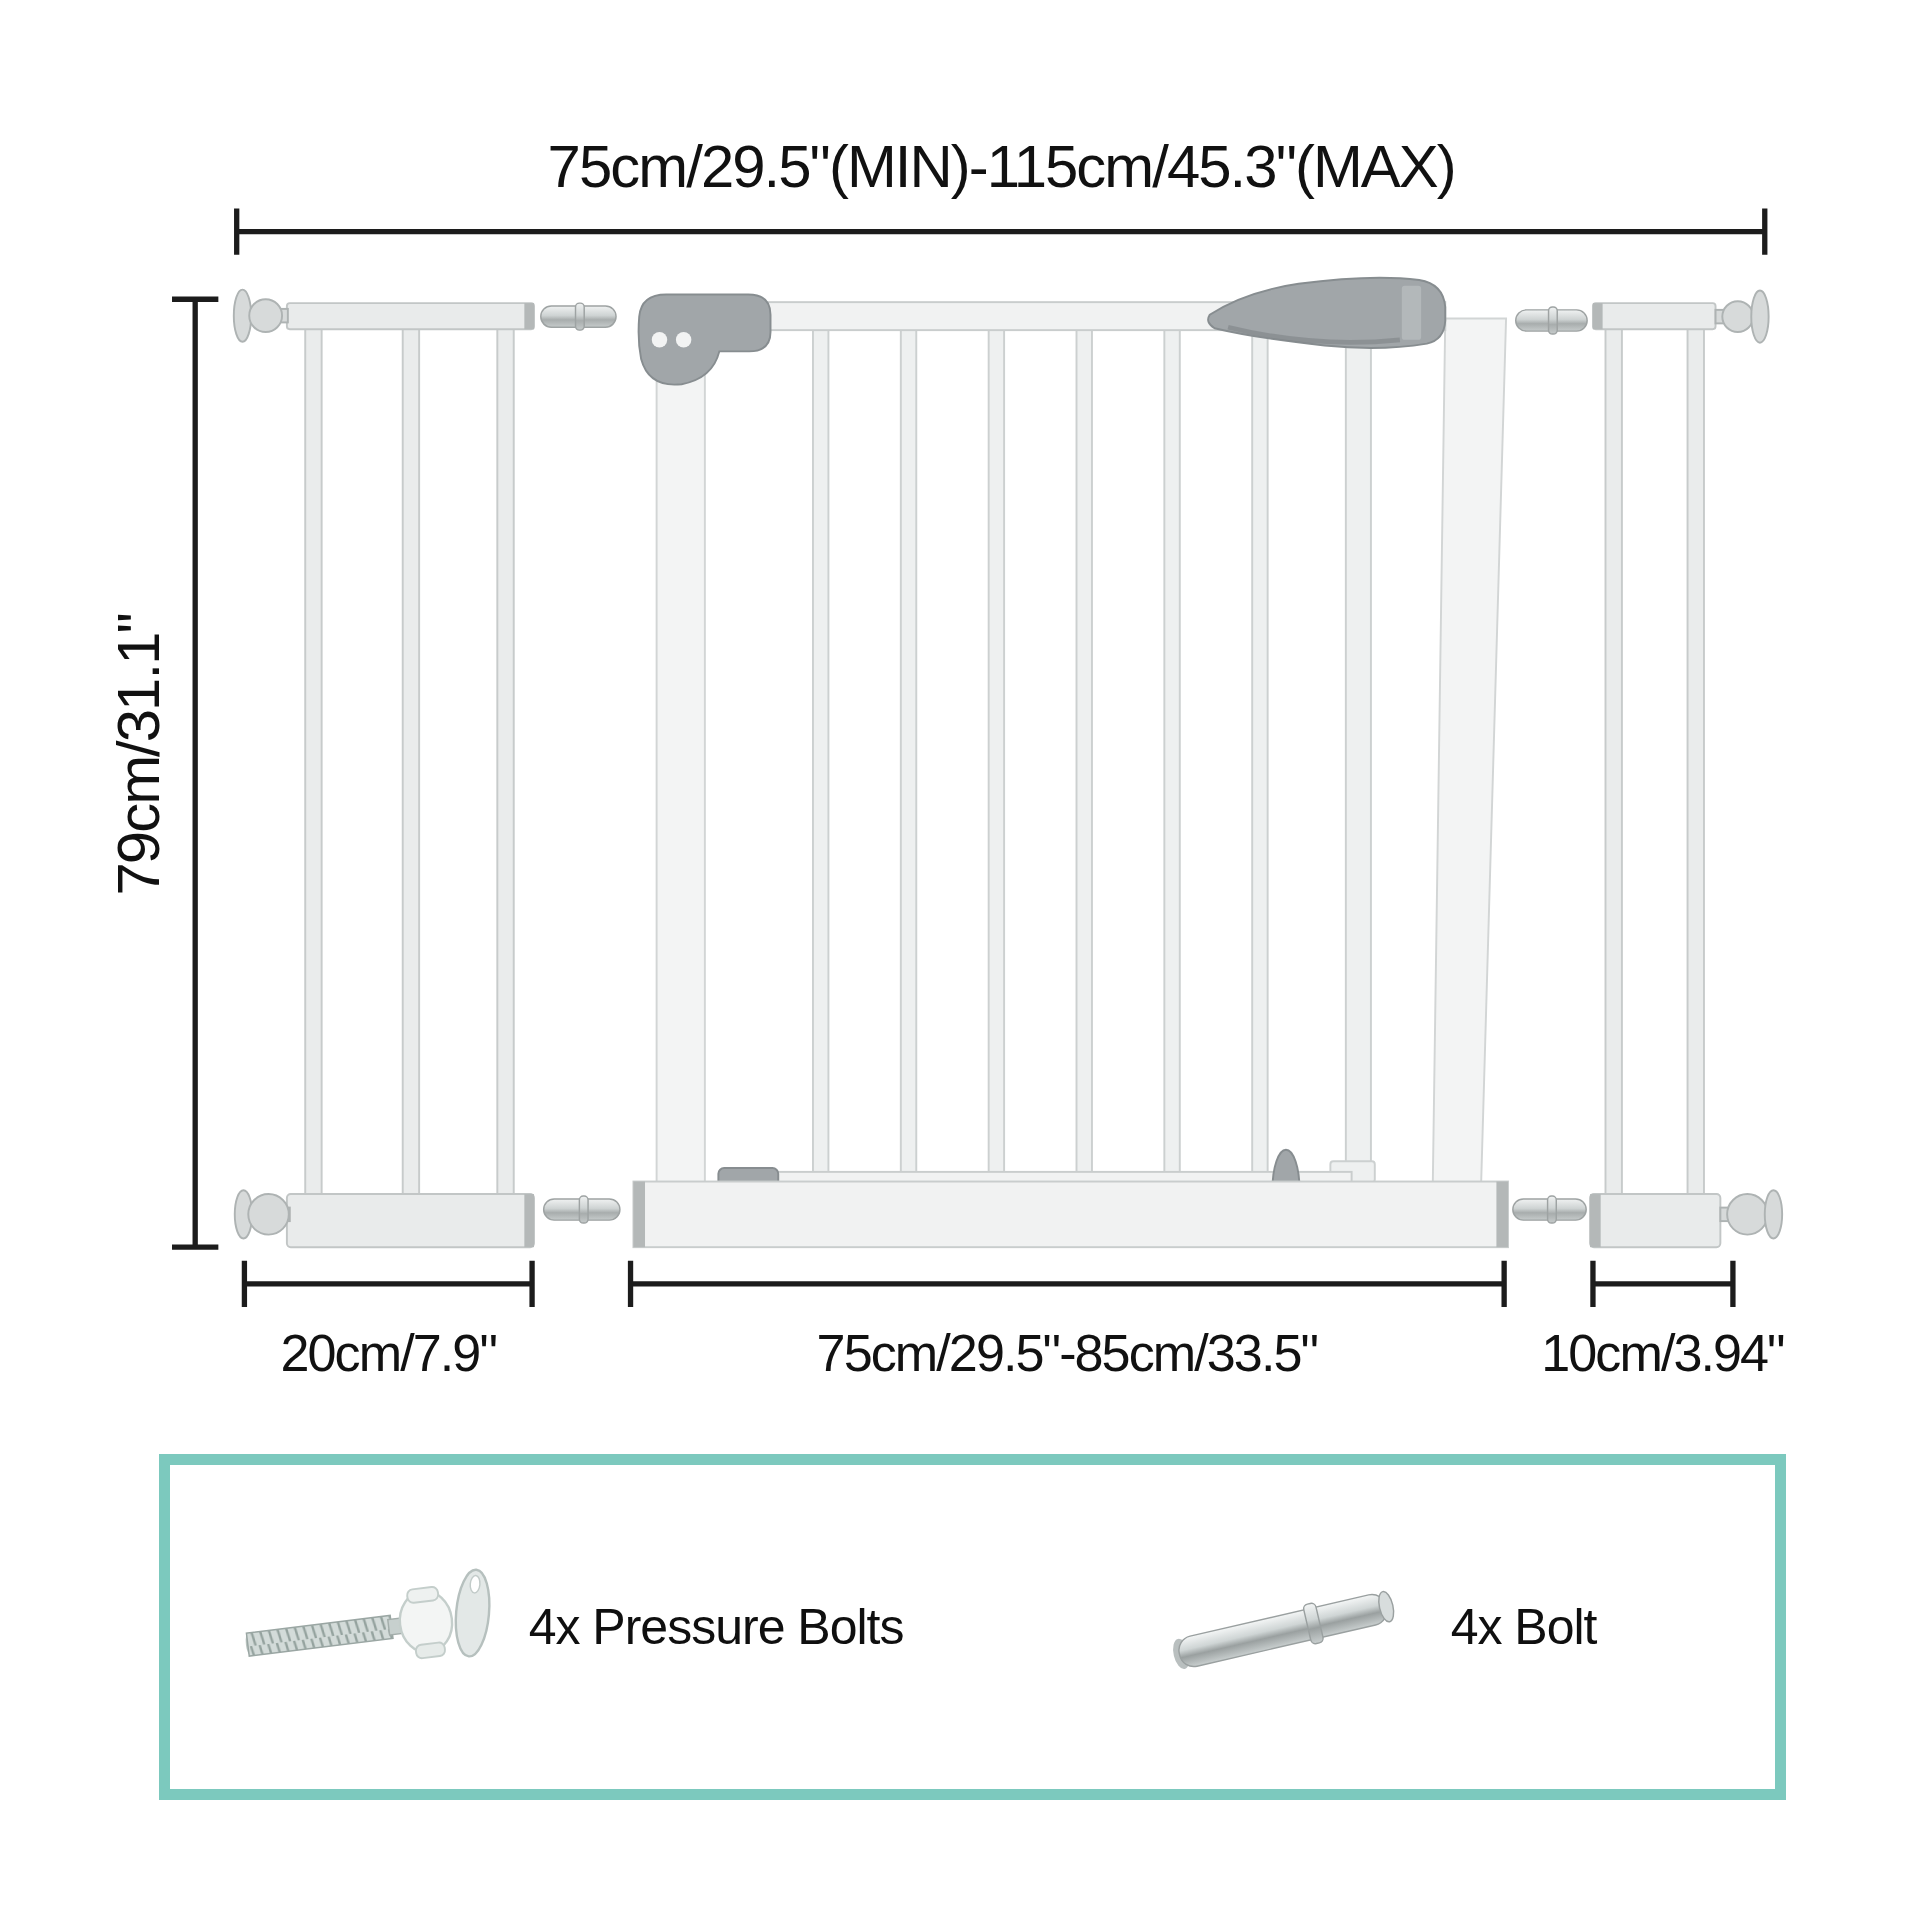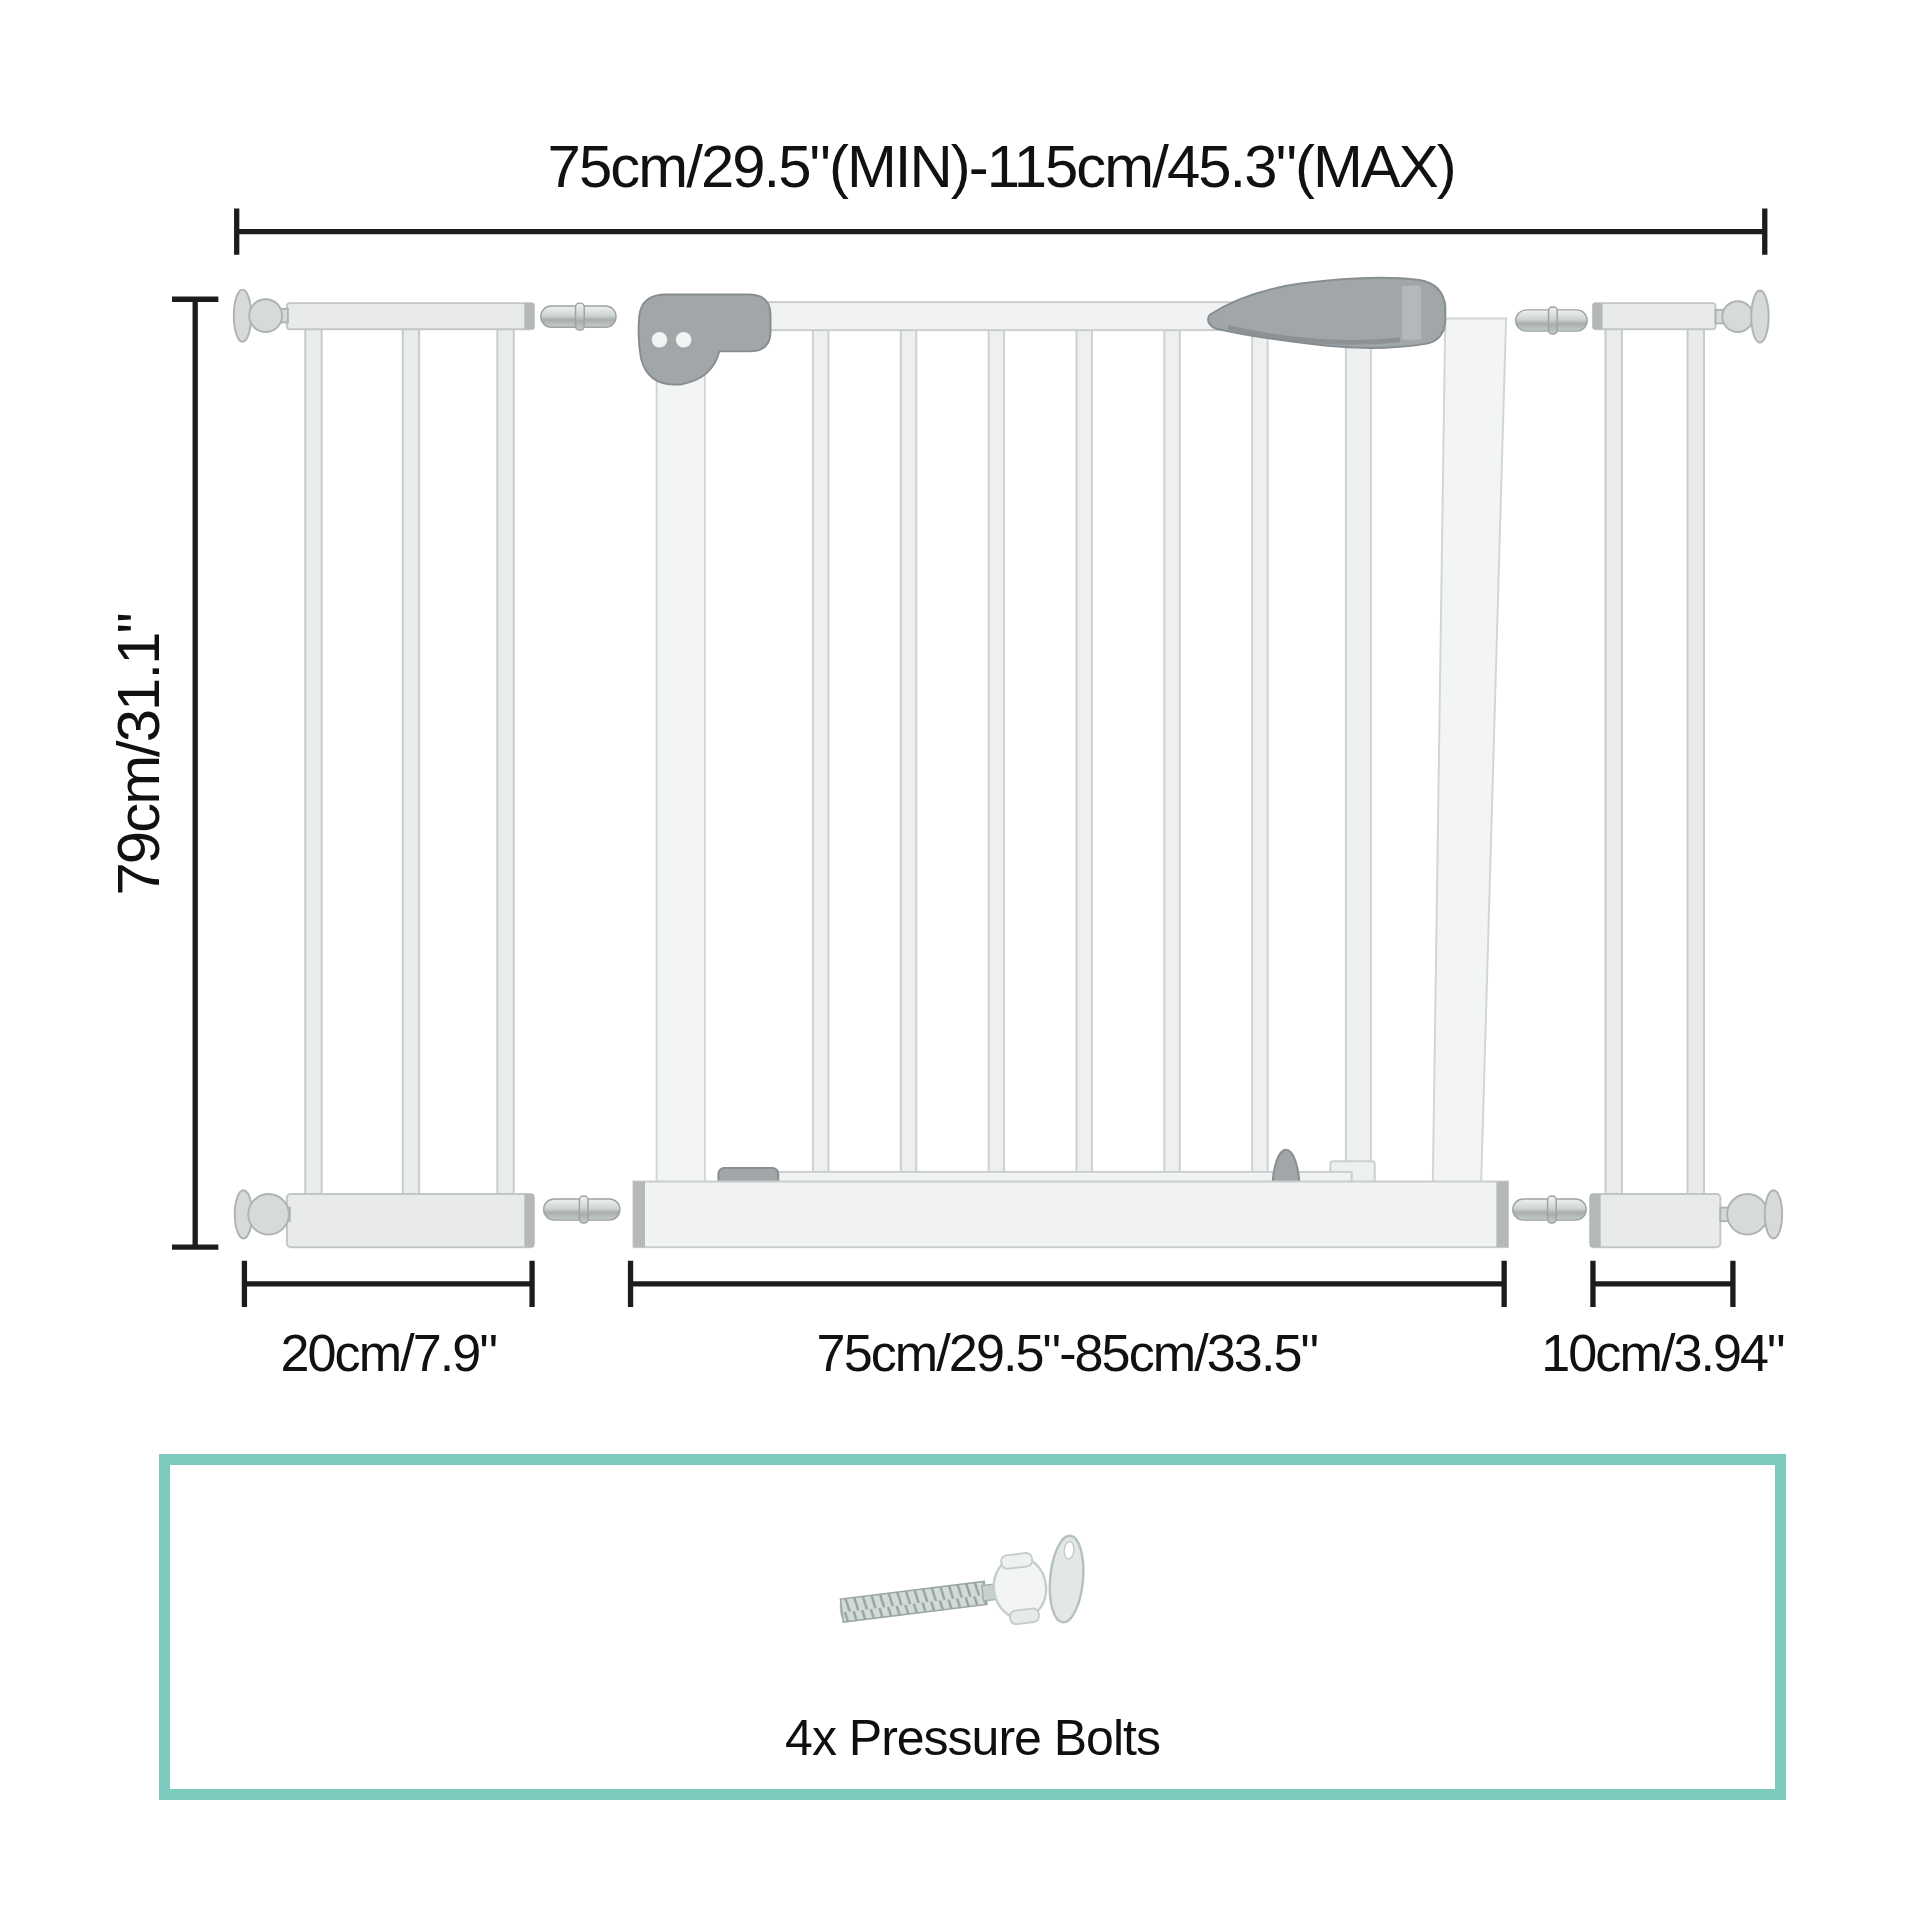--- a/index.html
+++ b/index.html
@@ -15,21 +15,21 @@
   .post{fill:#f3f4f4;stroke:#d2d5d5;stroke-width:2;}
   .graypart{fill:#a1a6a9;stroke:#878d90;stroke-width:2;}
   .knob{fill:#d7dada;stroke:#aeb3b3;stroke-width:2;}
   .dimline{stroke:#1c1c1c;stroke-width:5.5;fill:none;}
   .dimtext{fill:#111;font-size:62px;letter-spacing:-2px;}
   .dimtext-sm{fill:#111;font-size:54px;letter-spacing:-2px;}
   
   .kit-box{position:absolute;left:159px;top:1454px;width:1627px;height:346px;
            box-sizing:border-box;border:11.6px solid #7cc9be;background:#fff;
            display:flex;flex-direction:row;align-items:stretch;}
-  .kit-item{flex:1 1 0;display:flex;flex-direction:column;align-items:center;
+  .kit-item{flex:1 1 0;display:flex;flex-direction:row;align-items:center;
             justify-content:center;gap:9.7px;}
   .kit-icon-wrap{height:212px;display:flex;align-items:center;justify-content:center;}
   .kit-label{font-size:50px;color:#0f0f0f;letter-spacing:-1px;white-space:nowrap;}
 </style>
 </head>
 <body>
 
 <div class="stage">
 
   <svg class="diagram-svg" width="1931" height="1419" viewBox="0 0 2000 1470">
@@ -187,17 +187,38 @@
             <g transform="rotate(12 243 72)">
               <ellipse cx="243" cy="72" rx="17" ry="45" fill="#e3e8e7" stroke="#b6c0be" stroke-width="2.5"></ellipse>
               <ellipse cx="243" cy="42" rx="5" ry="9" fill="#ffffff" stroke="#c2cbc9" stroke-width="1.5"></ellipse>
             </g>
           </g>
         </svg>
       </div>
       <div class="kit-label">4x Pressure Bolts</div>
     </div>
 
+    <div class="kit-item">
+      <div class="kit-icon-wrap">
+        <svg width="290" height="135" viewBox="0 0 300 140">
+          <defs>
+            <linearGradient id="metalG" x1="0" y1="0" x2="0" y2="1">
+              <stop offset="0" stop-color="#f4f6f6"></stop>
+                <stop offset="0.4" stop-color="#cfd5d5"></stop>
+              <stop offset="0.62" stop-color="#9aa0a0"></stop>
+                <stop offset="1" stop-color="#c9cfcf"></stop>
+            </linearGradient>
+          </defs>
+          <g transform="rotate(-13 150 70)">
+            <ellipse cx="28" cy="70" rx="8" ry="16" fill="#b9bfbf"></ellipse>
+            <rect x="26" y="54" width="220" height="32" rx="15" fill="url(#metalG)" stroke="#9aa0a0" stroke-width="1.5"></rect>
+            <rect x="162" y="49" width="13" height="42" rx="5" fill="url(#metalG)" stroke="#9aa0a0" stroke-width="1.5"></rect>
+            <ellipse cx="246" cy="70" rx="7" ry="16" fill="#d8dddd" stroke="#9aa0a0" stroke-width="1.5"></ellipse>
+          </g>
+        </svg>
+      </div>
+      <div class="kit-label">4x Bolt</div>
+    </div>
 
 
   </div>
 </div>
 
 
 </body></html>

